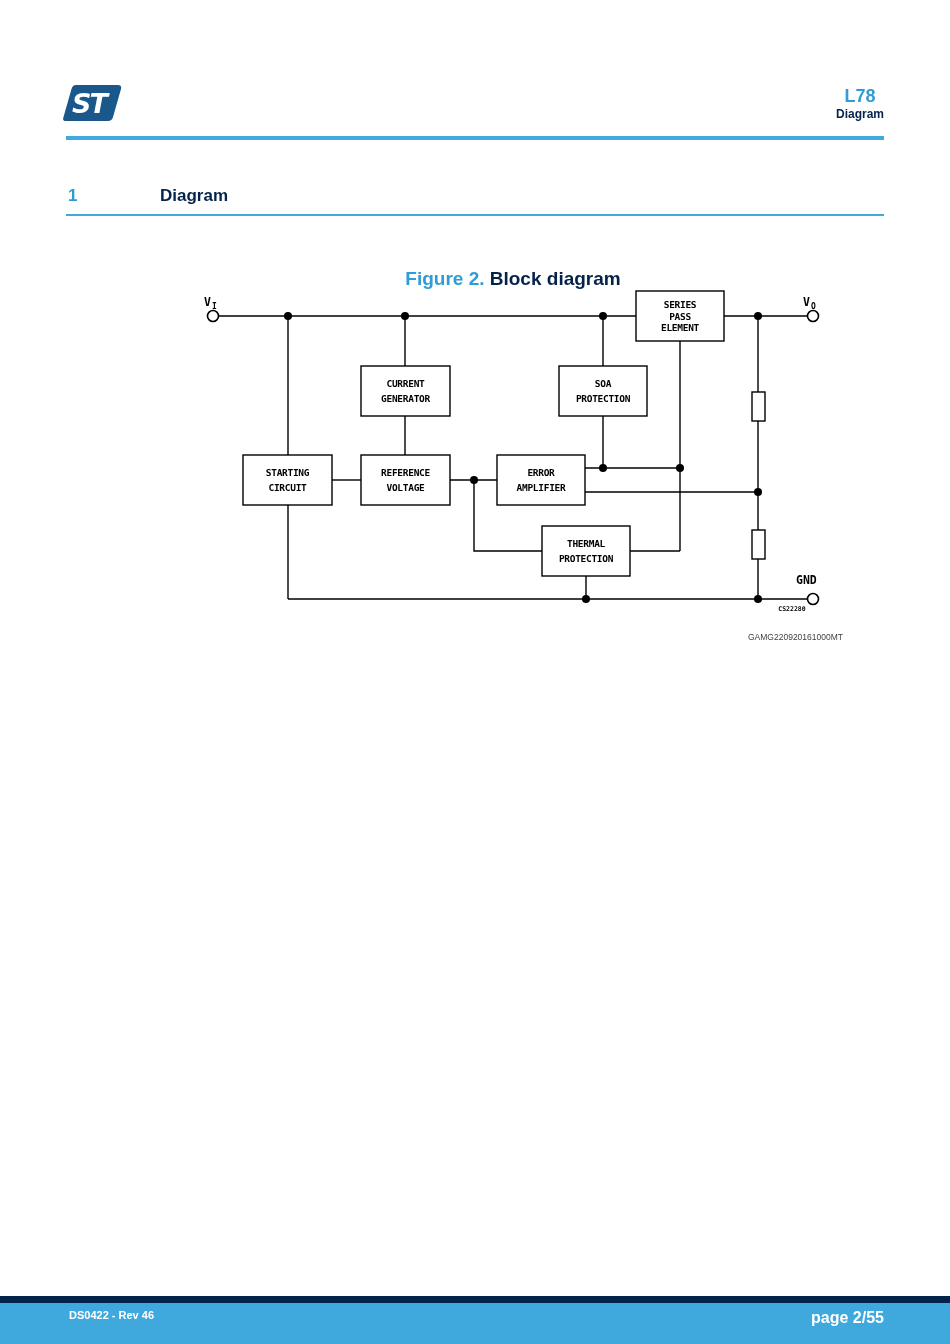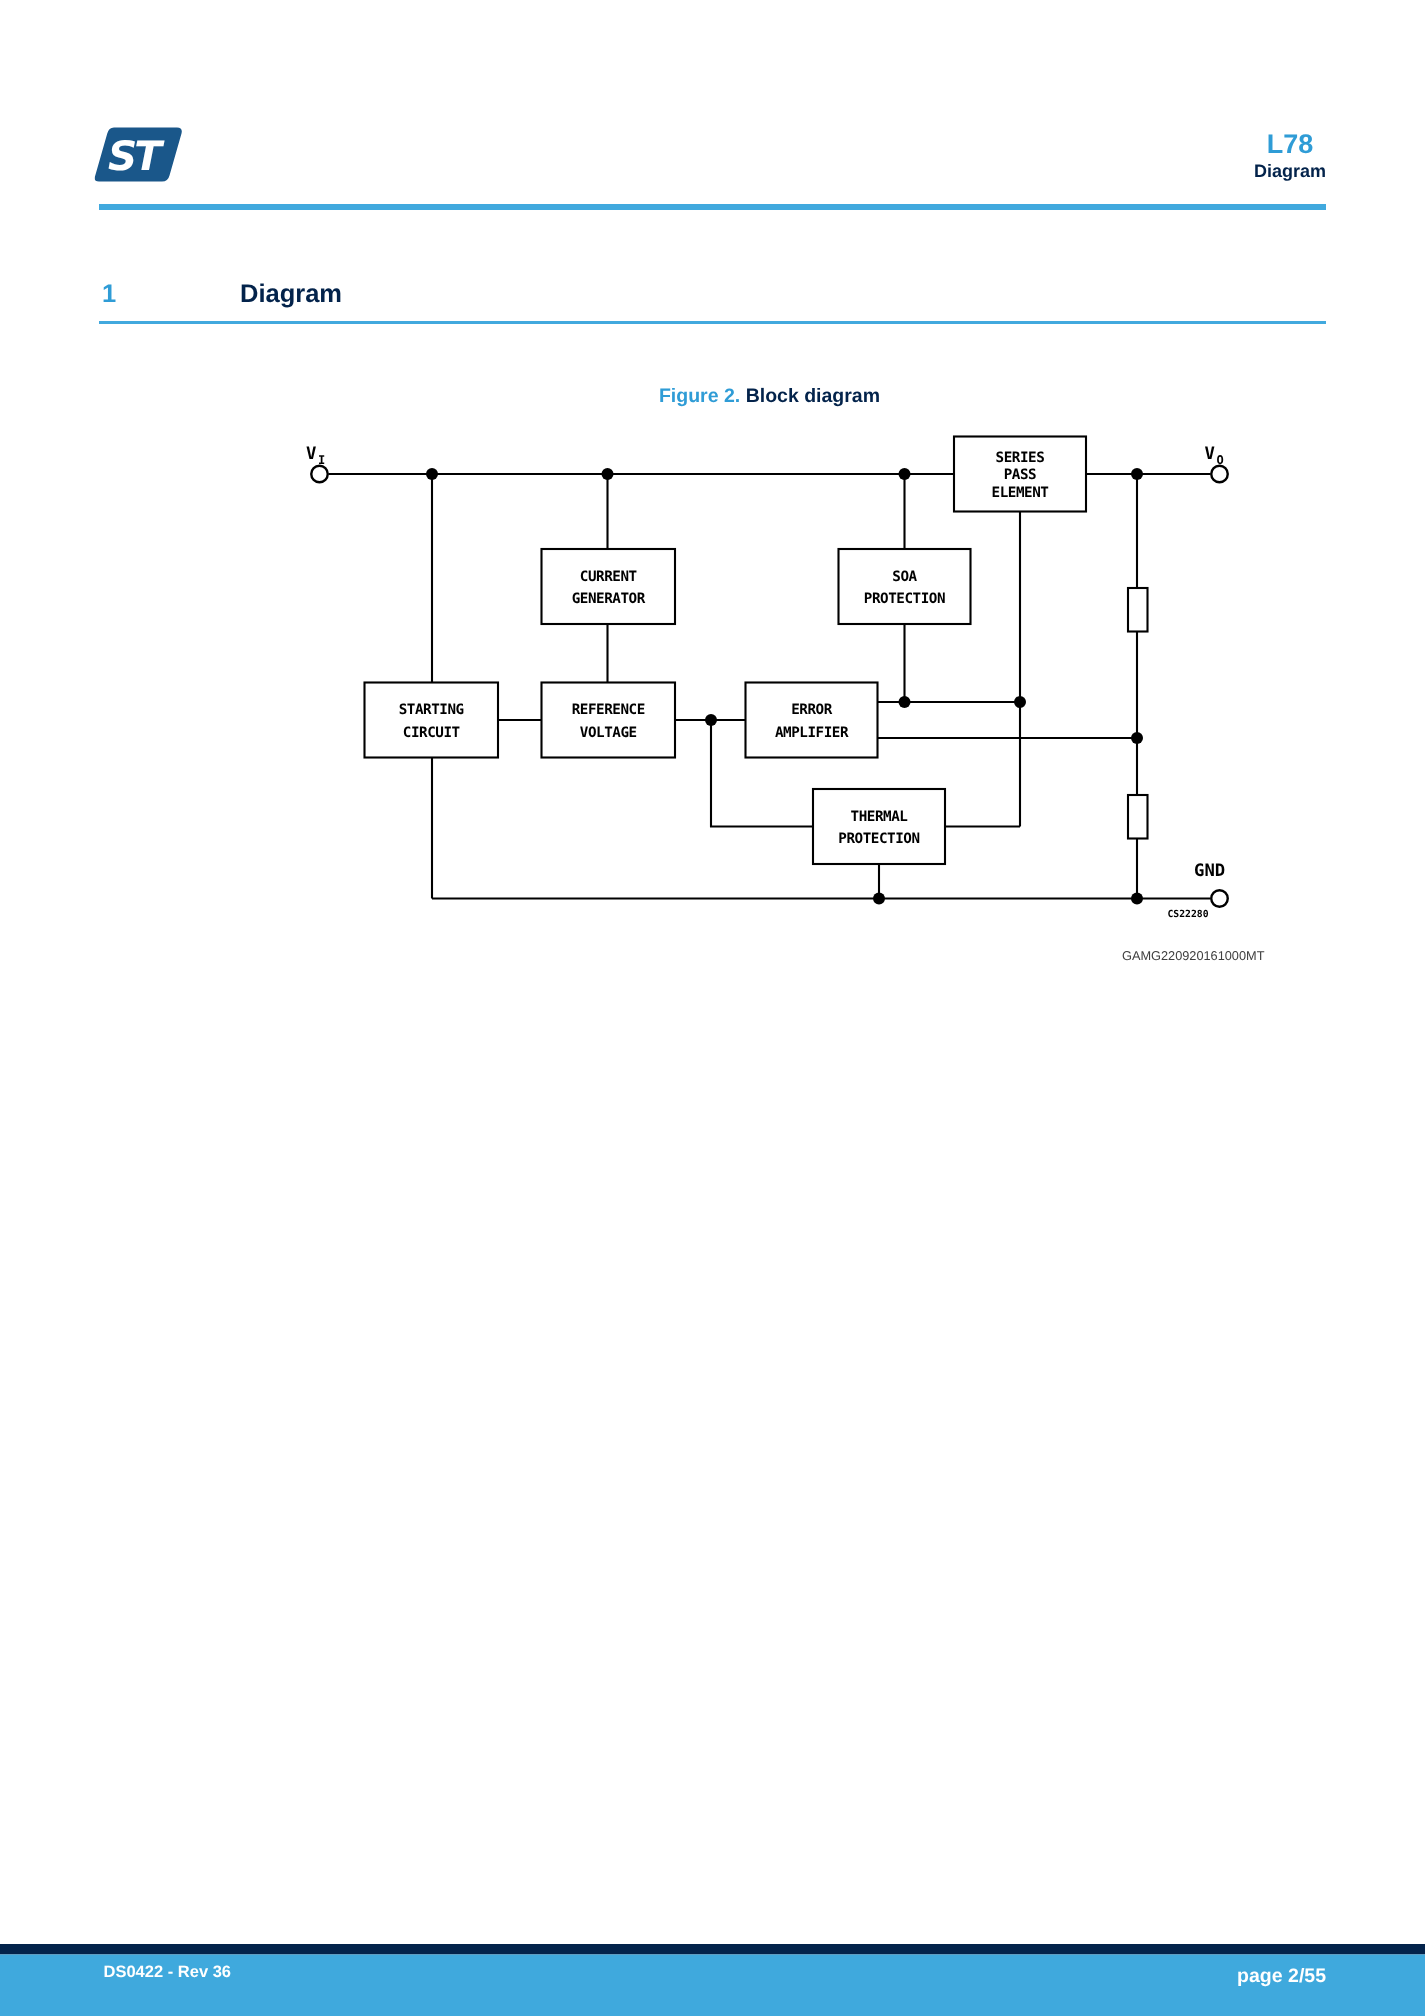--- a/index.html
+++ b/index.html
@@ -11,36 +11,36 @@
   .logo{position:absolute;left:63px;top:84px;width:59px;height:38px;}
   .hdr-right{position:absolute;right:66px;top:86px;text-align:center;}
   .hdr-product{font-size:18px;font-weight:bold;color:#2f9cd6;line-height:20px;}
   .hdr-section{font-size:12px;font-weight:bold;color:#03234b;line-height:16px;}
   .hdr-rule{position:absolute;left:66px;width:818px;top:136px;height:4px;background:#41a9de;}
   
   .sec-num{position:absolute;left:68px;top:186px;font-size:17px;font-weight:bold;color:#2f9cd6;}
   .sec-title{position:absolute;left:160px;top:186px;font-size:17px;font-weight:bold;color:#03234b;}
   .sec-rule{position:absolute;left:66px;width:818px;top:214px;height:2px;background:#41a9de;}
   
-  .fig-caption{position:absolute;left:513px;top:256px;transform:translateX(-50%);
-    white-space:nowrap;font-size:13px;font-weight:bold;}
+  .fig-caption{position:absolute;left:513px;top:268px;transform:translateX(-50%);
+    white-space:nowrap;font-size:19px;font-weight:bold;}
   .fig-label{color:#2f9cd6;}
   .fig-title{color:#03234b;}
   
   .diagram{position:absolute;left:0;top:0;width:950px;height:660px;}
   .blk-text{font:bold 9.5px "DejaVu Sans Mono",monospace;fill:#000;letter-spacing:-0.3px;}
   .term-text{font:bold 11.5px "DejaVu Sans Mono",monospace;fill:#000;}
   .term-sub{font:bold 8px "DejaVu Sans Mono",monospace;fill:#000;}
   .code-text{font:bold 6.5px "DejaVu Sans Mono",monospace;fill:#000;}
   .wm-text{font:8.5px "Liberation Sans",sans-serif;fill:#3f3f3f;}
   
   .ftr-stripe{position:absolute;left:0;top:1296px;width:950px;height:7px;background:#03234b;}
   .ftr-bar{position:absolute;left:0;top:1303px;width:950px;height:41px;background:#3fa9dd;}
   .ftr-doc{position:absolute;left:69px;top:1309px;font-size:11px;font-weight:bold;color:#ffffff;}
-  .ftr-page{position:absolute;right:66px;top:1309px;font-size:13px;font-weight:bold;color:#ffffff;}
+  .ftr-page{position:absolute;right:66px;top:1309px;font-size:16px;font-weight:bold;color:#ffffff;}
 </style>
 </head>
 <body>
 
 <div class="page">
 
   <svg class="logo" viewBox="0 0 59 38">
     <path d="M13 1 H55 Q59 1 58 5 L50 33 Q49 37 45 37 H3 Q-1 37 0.5 33 L8.5 5 Q9.5 1 13 1 Z" fill="#1a578a"></path>
     <text x="9" y="29" font-size="27" font-style="italic" font-weight="bold" fill="#ffffff" font-family="DejaVu Sans, sans-serif" letter-spacing="-2">ST</text>
   </svg>
@@ -122,16 +122,16 @@
       <text x="803" y="306" class="term-text">V</text>
       <text x="811" y="309" class="term-sub">O</text>
       <circle cx="813" cy="599" r="5.5" fill="#fff" stroke="#000000" stroke-width="1.6"></circle>
       <text x="796" y="584" class="term-text">GND</text>
       <text x="792" y="611" text-anchor="middle" class="code-text">CS22280</text>
       <text x="748" y="640" class="wm-text">GAMG220920161000MT</text>
     </svg>
 
   <div class="ftr-stripe"></div>
   <div class="ftr-bar"></div>
-  <div class="ftr-doc">DS0422 - Rev 36</div>
+  <div class="ftr-doc">DS0422 - Rev 46</div>
   <div class="ftr-page">page 2/55</div>
 
 </div>
 
 </body></html>

